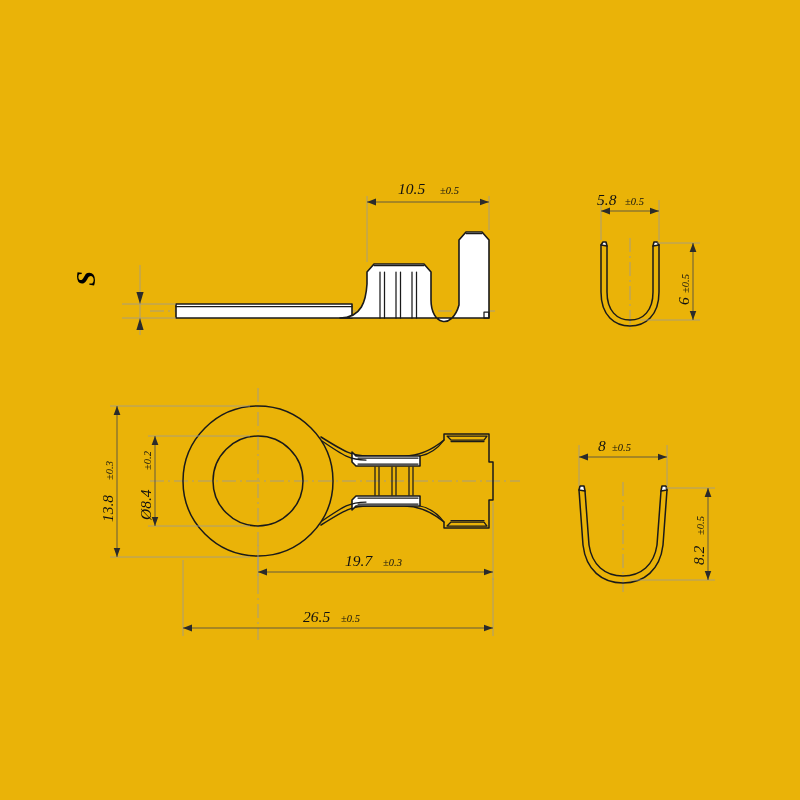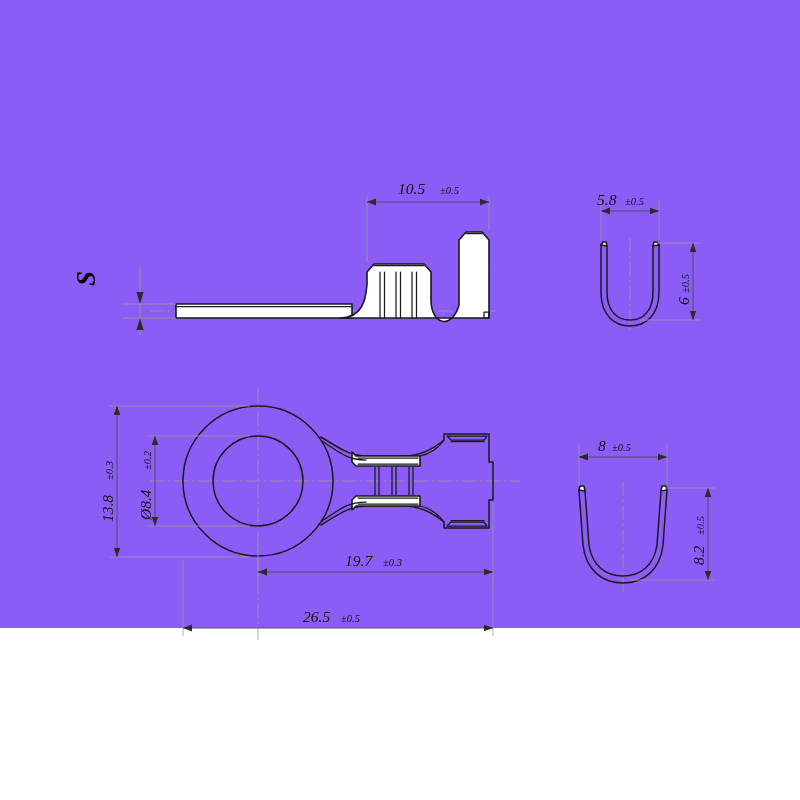--- a/index.html
+++ b/index.html
@@ -9,22 +9,22 @@
   }
   body {
     width: 800px;
     height: 800px;
     font-family: "Liberation Sans", sans-serif;
     overflow: hidden;
   }
   #drawing-root {
     position: relative;
     width: 800px;
-    height: 628px;
-    background: #8b5cf6;
+    height: 800px;
+    background: #eab308;
   }
   svg#tech-drawing {
     display: block;
     width: 800px;
     height: 800px;
   }
   .part-outline {
     fill: #ffffff;
     stroke: #1a1a1a;
     stroke-width: 1.6;

